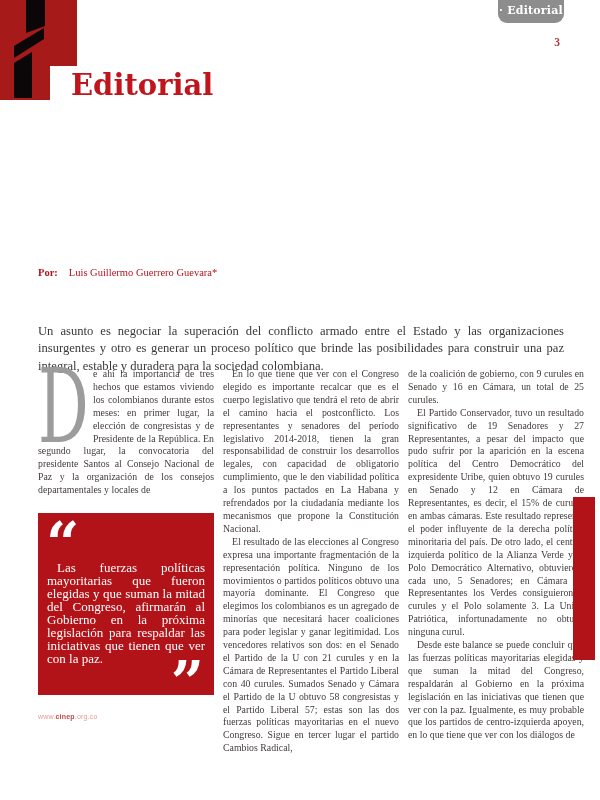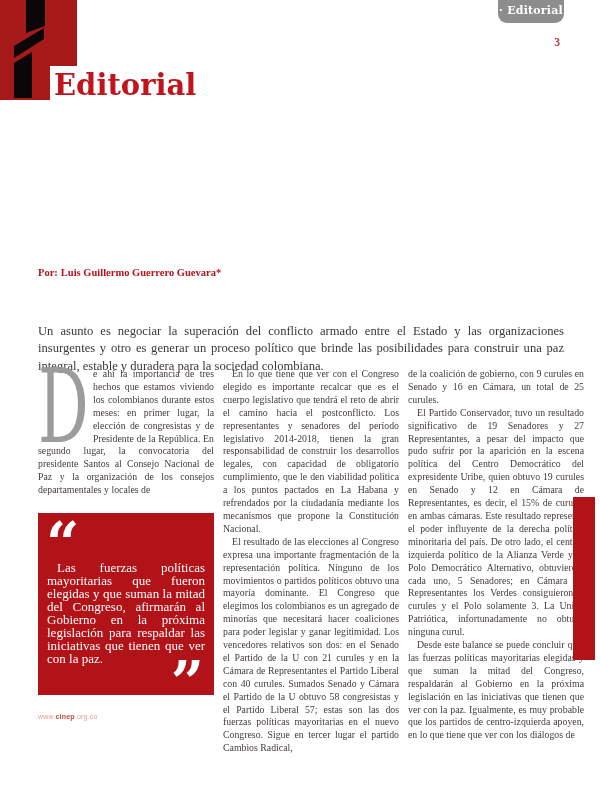--- a/index.html
+++ b/index.html
@@ -16,35 +16,35 @@
     background:#8d8d8d;border-radius:0 0 9px 9px;
     color:#ffffff;font-weight:bold;font-size:11px;line-height:22px;text-align:center;
     font-family:"DejaVu Serif",serif;letter-spacing:0.2px;
   }
   .pagenum{
     position:absolute;top:36px;left:540px;width:20px;text-align:right;
     color:#b5383c;font-size:11.5px;font-weight:bold;
   }
   .heading{
     position:absolute;top:66px;left:50px;margin:0;
-    background:#ffffff;padding:2px 8px 2px 4px;
+    background:#ffffff;padding:2px 8px 2px 21px;
     color:#c0151d;font-size:29px;font-weight:bold;
     font-family:"DejaVu Serif",serif;letter-spacing:0px;
   }
   
   .title{
     position:absolute;top:118px;left:37px;width:540px;
     color:#b2141c;font-size:38px;line-height:38px;
     font-family:"DejaVu Serif",serif;letter-spacing:-0.8px;
   }
   .title .b{font-weight:bold;}
   
   .byline{position:absolute;top:267px;left:38px;color:#b2141c;font-size:10.5px;}
   .byline .lbl{font-weight:bold;font-family:Liberation Serif, serif;}
-  .byline .auth{margin-left:3px;font-weight:bold;}
+  .byline .auth{margin-left:11px;}
   
   .lead{
     position:absolute;top:295px;left:38px;width:526px;
     color:#3c3837;font-size:12.6px;line-height:17.4px;text-align:justify;margin-top:28px;
   }
   
   .cols{
     position:absolute;top:368px;left:38px;width:546px;
     display:flex;gap:9px;
     color:#423b3a;font-size:9.8px;line-height:12.9px;

